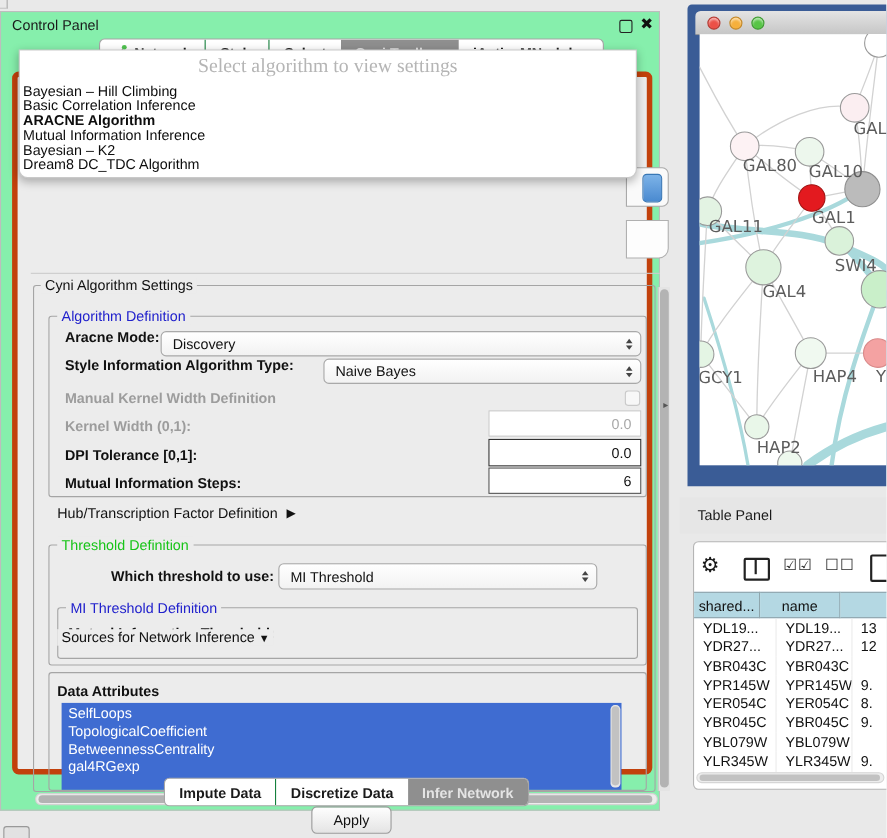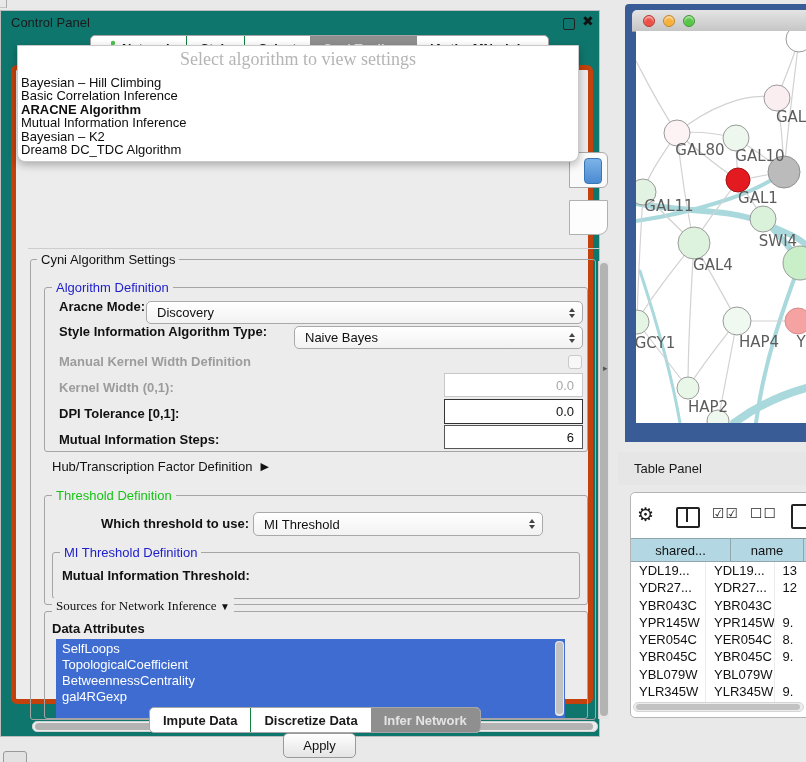--- a/index.html
+++ b/index.html
@@ -1,21 +1,21 @@
 <!DOCTYPE html>
 <html><head>
 <meta charset="utf-8">
 <style>
   html,body{margin:0;padding:0;}
   #stage{position:relative;width:806px;height:762px;background:#e9e9e9;overflow:hidden;
          font-family:"Liberation Sans","DejaVu Sans",sans-serif;font-size:13px;color:#111;}
   .abs{position:absolute;}
 
   
-  #control-window{left:0;top:10px;width:600px;height:727px;background:#0f766e;
+  #control-window{left:0;top:10px;width:600px;height:727px;background:#86efac;
                   border:1px solid #bdbdbd;box-sizing:border-box;}
   #cp-title{left:10px;top:4px;font-size:13px;color:#1a1a1a;}
   #float-btn{left:562px;top:7px;width:10px;height:10px;border:1.5px solid #222;border-radius:2px;cursor:pointer;}
   #close-btn{left:581px;top:2px;font-size:14px;font-weight:bold;color:#111;cursor:pointer;}
 
   
   .tabstrip{display:flex;height:24px;background:#fff;border:1px solid #a6a6a6;border-radius:5px;overflow:hidden;}
   .tab{display:flex;align-items:center;gap:5px;padding:0 13px;font-weight:bold;font-size:13px;color:#1a1a1a;
        cursor:pointer;white-space:nowrap;}
   .tab + .tab{border-left:1px solid #15803d;}
@@ -48,21 +48,21 @@
   .gtitle{position:absolute;font-size:13px;padding:0 4px;background:#ececec;white-space:nowrap;}
   #settings-group{left:14px;top:189px;width:566px;height:461px;}
   #settings-title{left:21px;top:182px;}
   #alg-group{left:28px;top:217px;width:544px;height:165px;}
   #alg-title{left:36px;top:210px;color:#2121cc;}
   #threshold-group{left:28px;top:425px;width:544px;height:110px;}
   #threshold-title{left:36px;top:418px;color:#17c417;}
   #midef-group{left:36px;top:482px;width:528px;height:47px;}
   #midef-title{left:44px;top:475px;color:#2121cc;}
   #sources-group{left:28px;top:541px;width:544px;height:108px;}
-  #sources-title{left:36px;top:528px;color:#111;font-family:Liberation Serif, serif;}
+  #sources-title{left:36px;top:502px;color:#111;}
 
   .flabel{font-weight:bold;font-size:13px;color:#111;white-space:nowrap;}
   .flabel.dis{color:#9c9c9c;}
   .combo{background:linear-gradient(#ffffff,#f2f2f2);border:1px solid #a9a9a9;border-radius:5px;
          box-sizing:border-box;display:flex;align-items:center;padding-left:10px;font-size:13px;cursor:pointer;}
   .spin{position:absolute;right:7px;top:50%;transform:translateY(-50%);display:flex;flex-direction:column;gap:2px;}
   .spin i{width:0;height:0;border-left:3.5px solid transparent;border-right:3.5px solid transparent;display:block;}
   .spin i.up{border-bottom:4px solid #444;}
   .spin i.dn{border-top:4px solid #444;}
   .field{background:#fff;box-sizing:border-box;display:flex;align-items:center;justify-content:flex-end;
@@ -351,21 +351,21 @@
   <div class="abs" id="table-bar">
     <span>Table Panel</span>
   </div>
   <div class="abs" id="table-box"></div>
   <div class="abs" id="gear-icon">⚙</div>
   <div class="abs" id="split-icon"></div>
   <div class="abs" id="checks-icon">☑☑</div>
   <div class="abs" id="unchecks-icon">☐☐</div>
   <div class="abs" id="export-icon"></div>
   <div class="abs" id="tbl-header">
-      <div class="hcell" style="width: 100px;">shared...</div>
+      <div class="hcell" style="width: 60px;">shared...</div>
       <div class="hcell" style="width: 73px;">name</div>
       <div class="hcell" style="width: 60px;"></div>
     </div>
   <div class="abs" id="tbl-rows">
       <div class="trow">
         <div class="tcell" style="width: 80px;">YDL19...</div>
         <div class="tcell" style="width: 73px;">YDL19...</div>
         <div class="tcell" style="width: 60px;">13</div>
       </div>
       <div class="trow">

